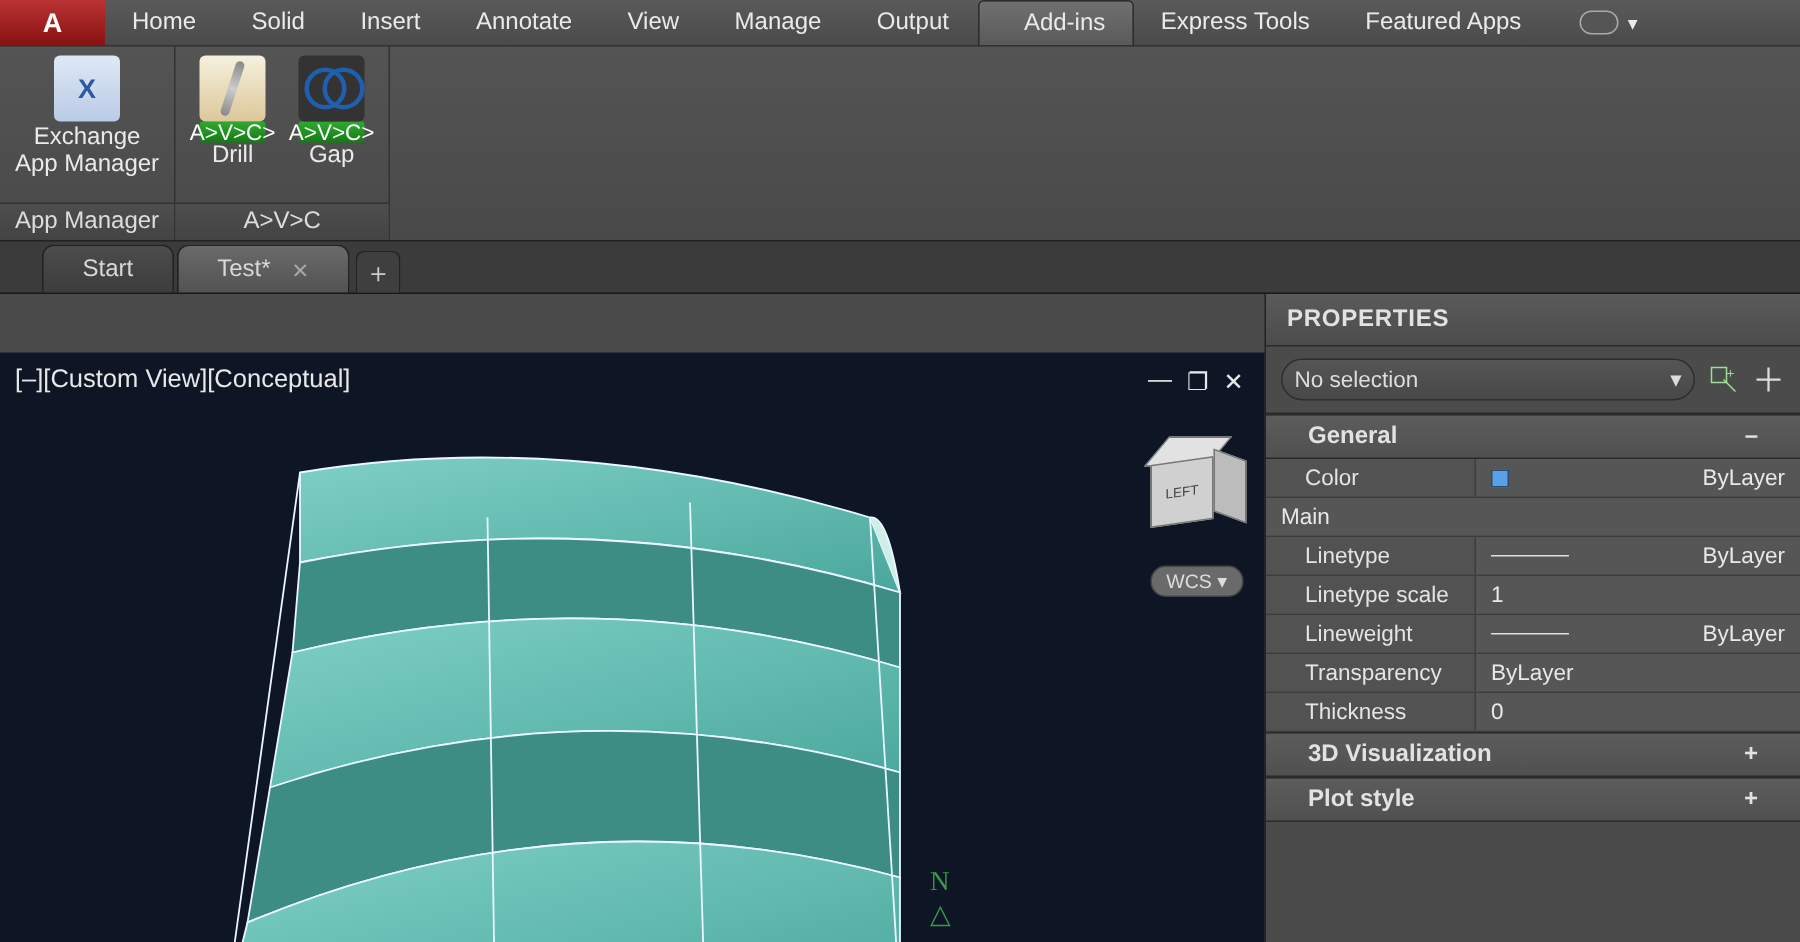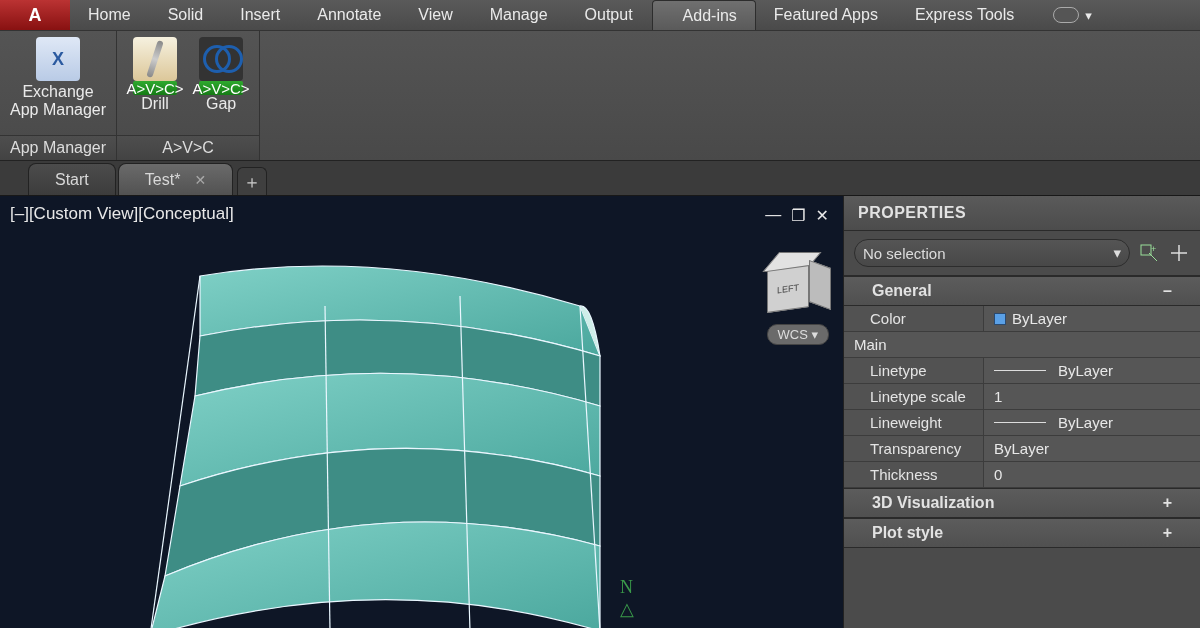--- a/index.html
+++ b/index.html
@@ -93,40 +93,40 @@
     color:#ccc;font-size:18px;cursor:pointer;
     background:#3f3f3f;border:1px solid #222;border-bottom:none;
     border-top-left-radius:6px;border-top-right-radius:6px;margin-left:2px;
   }
 
   
   .workspace {
     display:flex;height:432px;
   }
   .canvas {
-    flex:1; background:#0e1626; position:relative; color:#fff;
+    flex:1; background:#0e1626; position:relative; color:#fff;margin-top:39px;
   }
   .canvas-label {
     position:absolute;top:8px;left:10px;font-size:17px;color:#e8e8e8;
   }
   .canvas-ctrls {
     position:absolute;top:10px;right:14px;display:flex;gap:10px;color:#e8e8e8;font-size:16px;
   }
   .view-cube {
     position:absolute;top:54px;right:14px;width:62px;height:62px;
   }
   .cube-3d {
     width:62px;height:62px;position:relative;
   }
   .cube-3d .face{position:absolute;background:#d0d0d0;border:1px solid #777;display:flex;align-items:center;justify-content:center;font-size:9px;color:#444;}
   .cube-3d .front{width:42px;height:42px;left:0;top:18px;transform:skewY(-8deg);}
   .cube-3d .side{width:22px;height:42px;left:42px;top:14px;transform:skewY(20deg);background:#bcbcbc;}
   .cube-3d .top{width:42px;height:20px;left:4px;top:2px;transform:skewX(-40deg);background:#e2e2e2;}
   .wcs-badge{
-    position:absolute;top:128px;right:14px;
+    position:absolute;top:142px;right:14px;
     background:#6a6a6a;color:#ddd;border-radius:10px;
     padding:2px 10px;font-size:13px;border:1px solid #444;
   }
   .north {
     position:absolute;bottom:8px;left:620px;color:#3a9a4a;font-size:18px;font-family:serif;
   }
 
   
   .model { position:absolute; left:80px; top:40px; }
 
@@ -155,41 +155,41 @@
     display:flex;justify-content:space-between;align-items:center;font-size:16px;
   }
   .prop-row{
     display:flex;border-bottom:1px solid #3c3c3c;font-size:15px;
   }
   .prop-row .k{
     width:140px;padding:4px 8px 4px 26px;color:#e4e4e4;background:#525252;
     border-right:1px solid #3c3c3c;
   }
   .prop-row .v{
-    flex:1;padding:4px 10px;background:#565656;color:#e8e8e8;display:flex;align-items:center;gap:6px;
+    flex:1;padding:4px 10px;background:#565656;color:#e8e8e8;display:flex;align-items:center;gap:6px;justify-content:space-between;
   }
   .swatch{width:12px;height:12px;background:#5aa0e6;border:1px solid #2a4a70;}
   .line-sample{display:inline-block;width:52px;border-top:1px solid #ddd;margin-right:6px;}
 
 </style>
 </head>
 <body>
 
 <div class="menubar">
   <div class="app-logo">A</div>
   <div class="menu-tab">Home</div>
   <div class="menu-tab">Solid</div>
   <div class="menu-tab">Insert</div>
   <div class="menu-tab">Annotate</div>
   <div class="menu-tab">View</div>
   <div class="menu-tab">Manage</div>
   <div class="menu-tab">Output</div>
   <div class="menu-tab active">Add-ins</div>
+  <div class="menu-tab">Express Tools</div>
   <div class="menu-tab">Featured Apps</div>
-  <div class="menu-tab">Express Tools</div>
   <div class="menu-extra">
     <span class="pill"></span>
     <span>▾</span>
   </div>
 </div>
 
 <div class="ribbon">
   <div class="ribbon-panel">
     <div class="panel-body">
       <div class="ribbon-btn">

